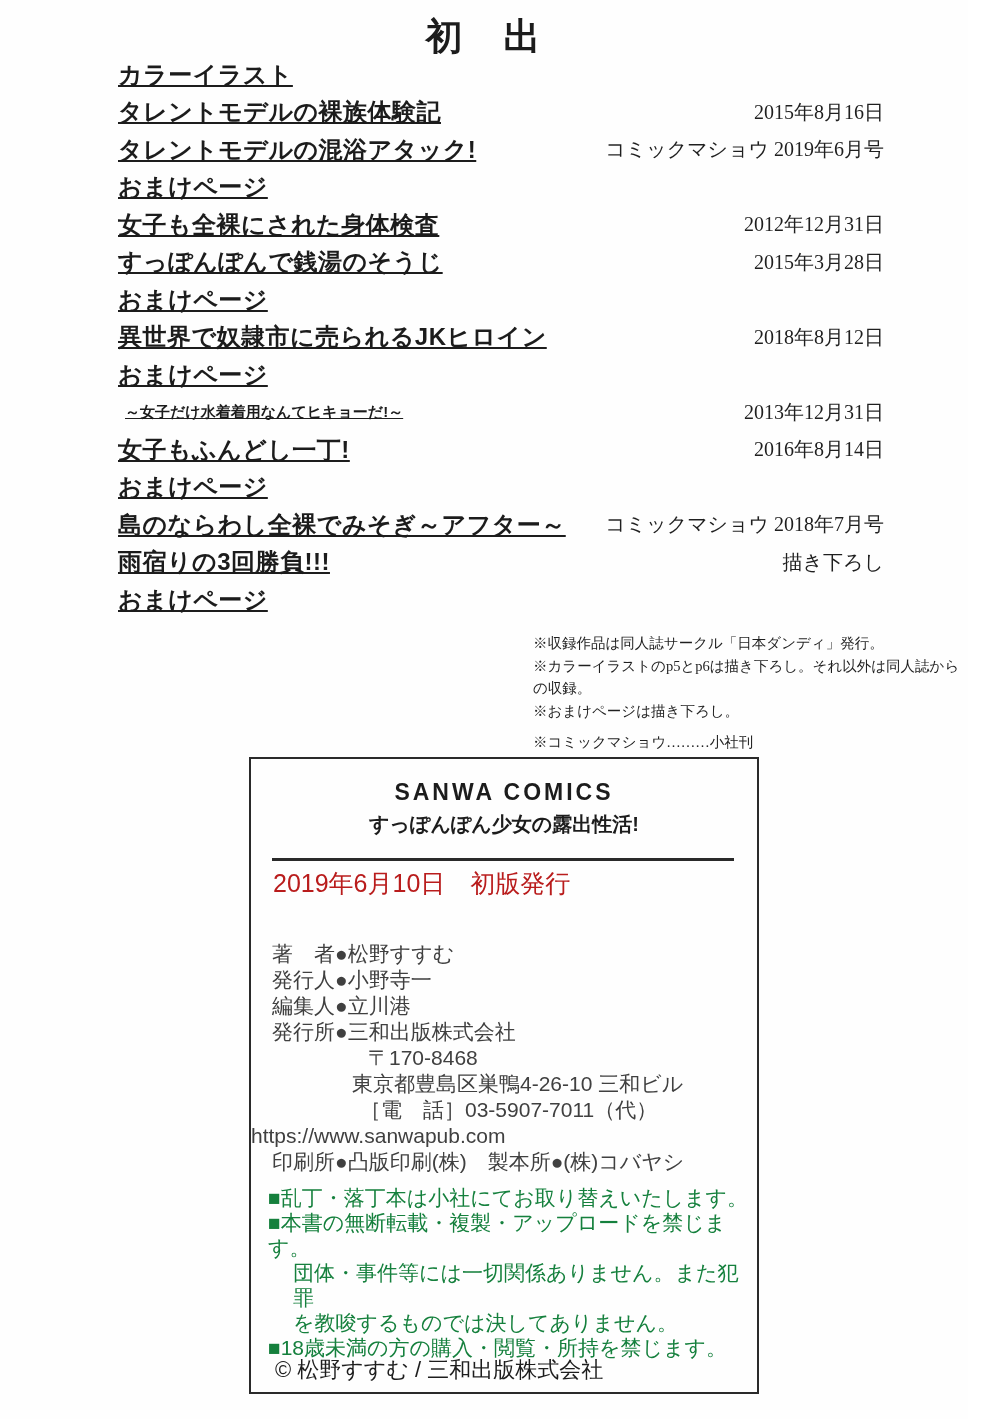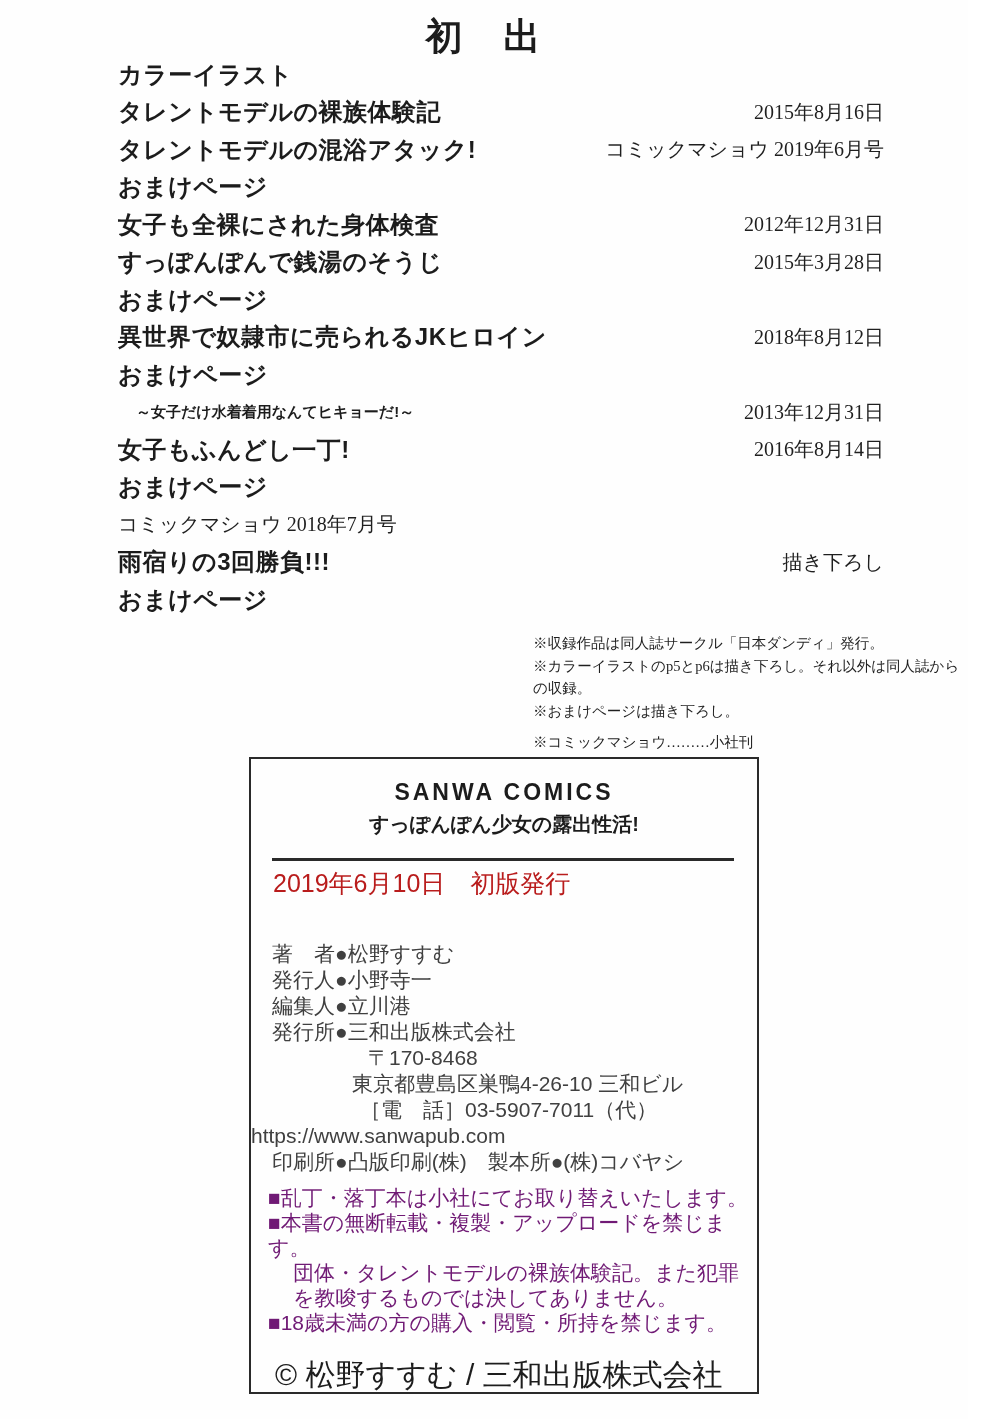--- a/index.html
+++ b/index.html
@@ -38,31 +38,32 @@
   .work-row {
     height: 37.5px;
     display: flex;
     justify-content: space-between;
     align-items: center;
   }
   .work-title-group {
     display: flex;
     align-items: center;
     white-space: nowrap;
+    text-decoration: underline;
   }
   .work-title {
     font-size: 24px;
     font-weight: 700;
     color: #1c1c1c;
     letter-spacing: 0.5px;
   }
   .work-subtitle {
     font-size: 15px;
     font-weight: 700;
-    margin-left: 18px;
+    margin-left: 7px;
     color: #1c1c1c;
   }
   .work-source {
     font-family: "Liberation Serif", serif;
     font-size: 20px;
     font-weight: 500;
     color: #1f1f1f;
     white-space: nowrap;
     text-align: right;
   }
@@ -141,32 +142,32 @@
   .addr-2 { padding-left: 109px; }
   .addr-3 { }
   .printing-line { padding-left: 21px; }
   .warnings-block {
     position: absolute;
     top: 426px;
     left: 0;
     width: 100%;
     font-size: 21px;
     line-height: 25px;
-    color: #701a75;
+    color: #15803d;
   }
   .warning-line { padding-left: 17px; }
   .warning-line.indent { padding-left: 42px; }
   .copyright-line {
     position: absolute;
     top: 596px;
     left: 0;
     width: 100%;
     padding-left: 24px;
     box-sizing: border-box;
-    font-size: 30px;
+    font-size: 22px;
     color: #1d1d1d;
   }
 </style>
 </head>
 <body>
 
 <div class="page">
 
   <div class="page-title">初　出</div>
 
@@ -248,20 +249,24 @@
       <span class="work-source">2016年8月14日</span>
     </div>
     <div class="work-row">
       <div class="work-title-group">
           <span class="work-title">おまけページ</span>
           <span class="work-subtitle"></span>
         </div>
       <span class="work-source"></span>
     </div>
     <div class="work-row">
+      <div class="work-title-group">
+          <span class="work-title">島のならわし全裸でみそぎ～アフター～</span>
+          <span class="work-subtitle"></span>
+        </div>
       <span class="work-source">コミックマショウ 2018年7月号</span>
     </div>
     <div class="work-row">
       <div class="work-title-group">
           <span class="work-title">雨宿りの3回勝負!!!</span>
           <span class="work-subtitle"></span>
         </div>
       <span class="work-source">描き下ろし</span>
     </div>
     <div class="work-row">
@@ -294,21 +299,21 @@
       <div class="addr-0">〒170-8468</div>
       <div class="addr-1">東京都豊島区巣鴨4-26-10 三和ビル</div>
       <div class="addr-2">［電　話］03-5907-7011（代）</div>
       <div class="addr-3">https://www.sanwapub.com</div>
       <div class="printing-line">印刷所●凸版印刷(株)　製本所●(株)コバヤシ</div>
     </div>
 
     <div class="warnings-block">
       <div class="warning-line">■乱丁・落丁本は小社にてお取り替えいたします。</div>
       <div class="warning-line">■本書の無断転載・複製・アップロードを禁じます。</div>
-      <div class="warning-line indent">団体・タレントモデルの裸族体験記。また犯罪</div>
+      <div class="warning-line indent">団体・事件等には一切関係ありません。また犯罪</div>
       <div class="warning-line indent">を教唆するものでは決してありません。</div>
       <div class="warning-line">■18歳未満の方の購入・閲覧・所持を禁じます。</div>
     </div>
 
     <div class="copyright-line">© 松野すすむ / 三和出版株式会社</div>
   </div>
 
 </div>
 
 </body></html>

